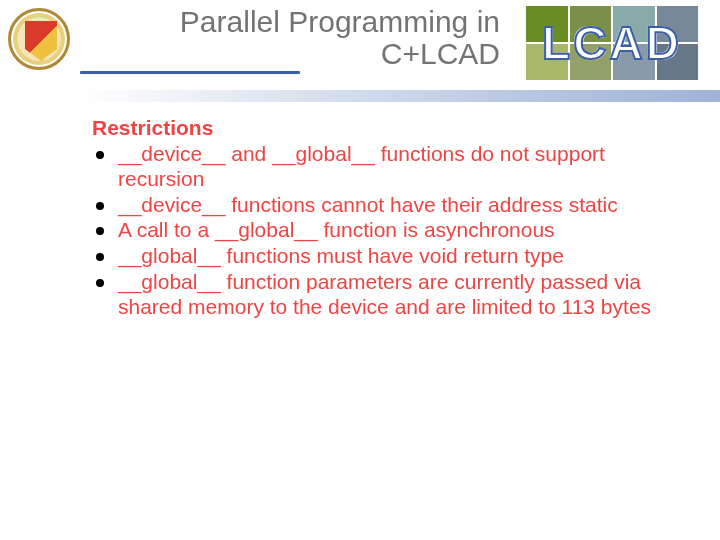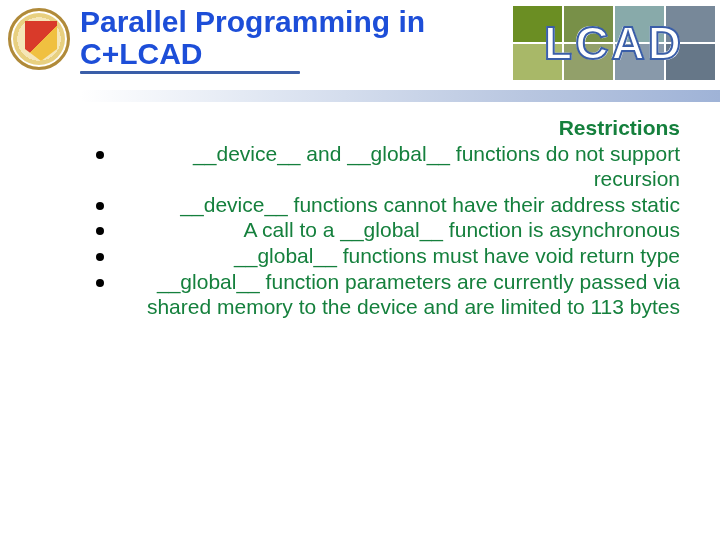--- a/index.html
+++ b/index.html
@@ -10,44 +10,44 @@
     position: absolute; left: 8px; top: 8px; width: 62px; height: 62px;
     border-radius: 50%; border: 3px solid #b08a3a;
     background: radial-gradient(circle at 50% 50%, #f5e6b8 0 55%, #e8d080 55% 100%);
     box-shadow: inset 0 0 0 2px #fff;
   }
   .crest::after{
     content:""; position:absolute; left:14px; top:10px; width:32px; height:40px;
     background: linear-gradient(135deg,#d93a2a 0 50%, #f0c040 50% 100%);
     clip-path: polygon(0 0,100% 0,100% 70%,50% 100%,0 70%);
   }
-  .title { font-size: 30px; font-weight: bold; color: #1d4ed8; line-height: 1.05; max-width: 420px; }
+  .title { font-size: 30px; font-weight: normal; color: #737373; line-height: 1.05; max-width: 420px; text-align: right; }
   .underline { height: 3px; background: #3a5ea8; width: 220px; margin-top: 2px; border-radius:1px; }
-  .lcad-wrap { position: absolute; right: 5px; top: 6px; width: 202px; height: 74px; }
+  .lcad-wrap { position: absolute; right: 22px; top: 6px; width: 172px; height: 74px; }
   .lcad-bg { position:absolute; inset:0; display:grid; grid-template-columns:repeat(4,1fr); grid-template-rows:repeat(2,1fr); gap:2px; }
   .lcad-bg div { background:#9ab; }
   .lcad-bg div:nth-child(1){background:#6b8e23;}
   .lcad-bg div:nth-child(2){background:#789048;}
   .lcad-bg div:nth-child(3){background:#8aa;}
   .lcad-bg div:nth-child(4){background:#778899;}
   .lcad-bg div:nth-child(5){background:#a8b868;}
   .lcad-bg div:nth-child(6){background:#92a06a;}
   .lcad-bg div:nth-child(7){background:#8899aa;}
   .lcad-bg div:nth-child(8){background:#667788;}
   .lcad-text {
     position:absolute; inset:0; display:flex; align-items:center; justify-content:center;
     font-size: 46px; font-weight: bold; letter-spacing: 3px;
     color: rgba(255,255,255,0.55);
     -webkit-text-stroke: 2px #3a5ea8;
     text-shadow: 1px 1px 0 #fff, -1px -1px 0 #fff;
   }
   .gradient-bar { height: 12px; margin-left: 80px; margin-right: 0;
     background: linear-gradient(to right, #ffffff 0%, #dfe6f2 30%, #b8c6e0 70%, #9fb3d7 100%);
     border-radius: 6px 0 0 6px; }
-  .content { padding: 14px 40px 0 92px; color:#15803d;text-align:right; }
+  .content { padding: 14px 40px 0 92px; color:#ef4444; }
   .section-title { font-size: 21px; font-weight: bold; margin-bottom: 2px; }
   ul.bullets { list-style: none; }
   ul.bullets > li { position: relative; padding-left: 26px; font-size: 21px; line-height: 1.18; margin-bottom: 1px; }
   ul.bullets > li::before {
     content: ""; position: absolute; left: 4px; top: 9px; width: 8px; height: 8px; background:#000; border-radius:50%;
   }
   .b { font-weight: normal; }
 </style>
 </head>
 <body>

